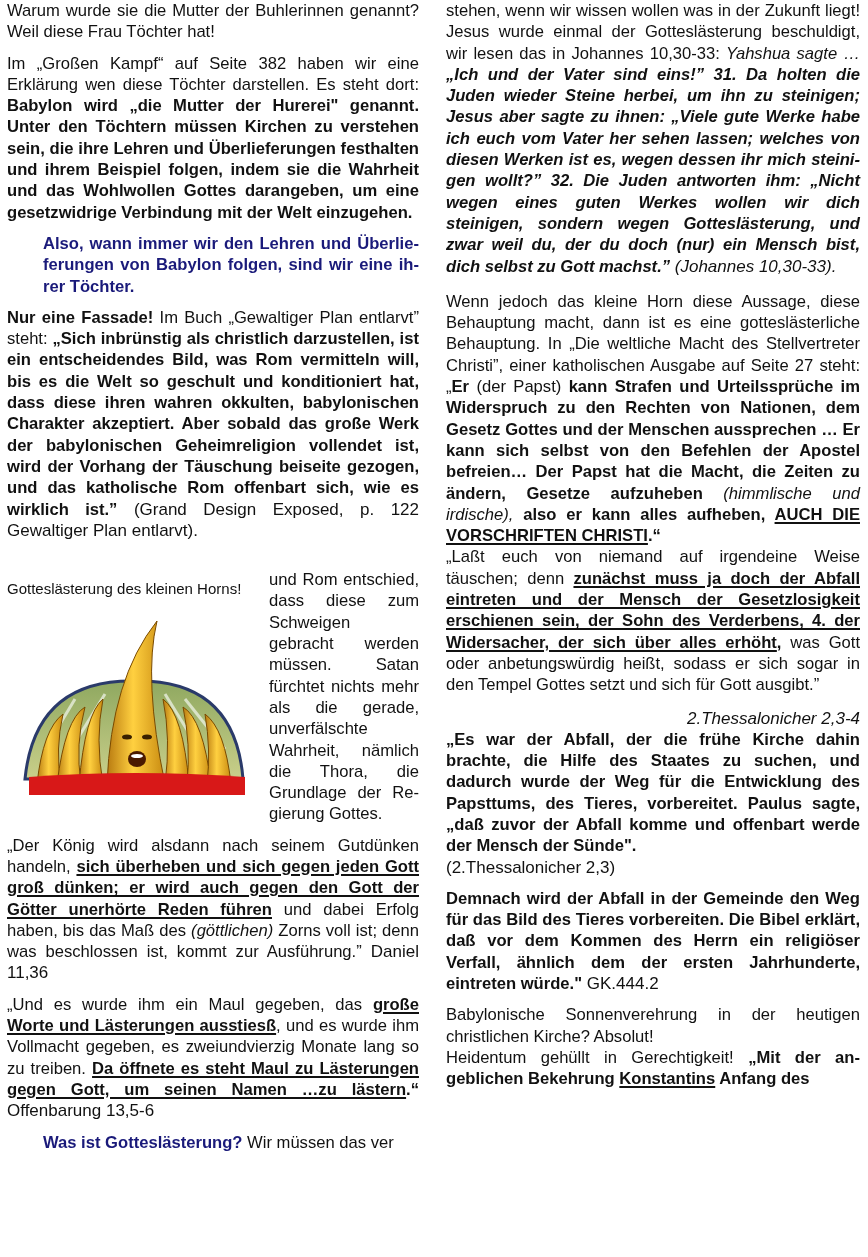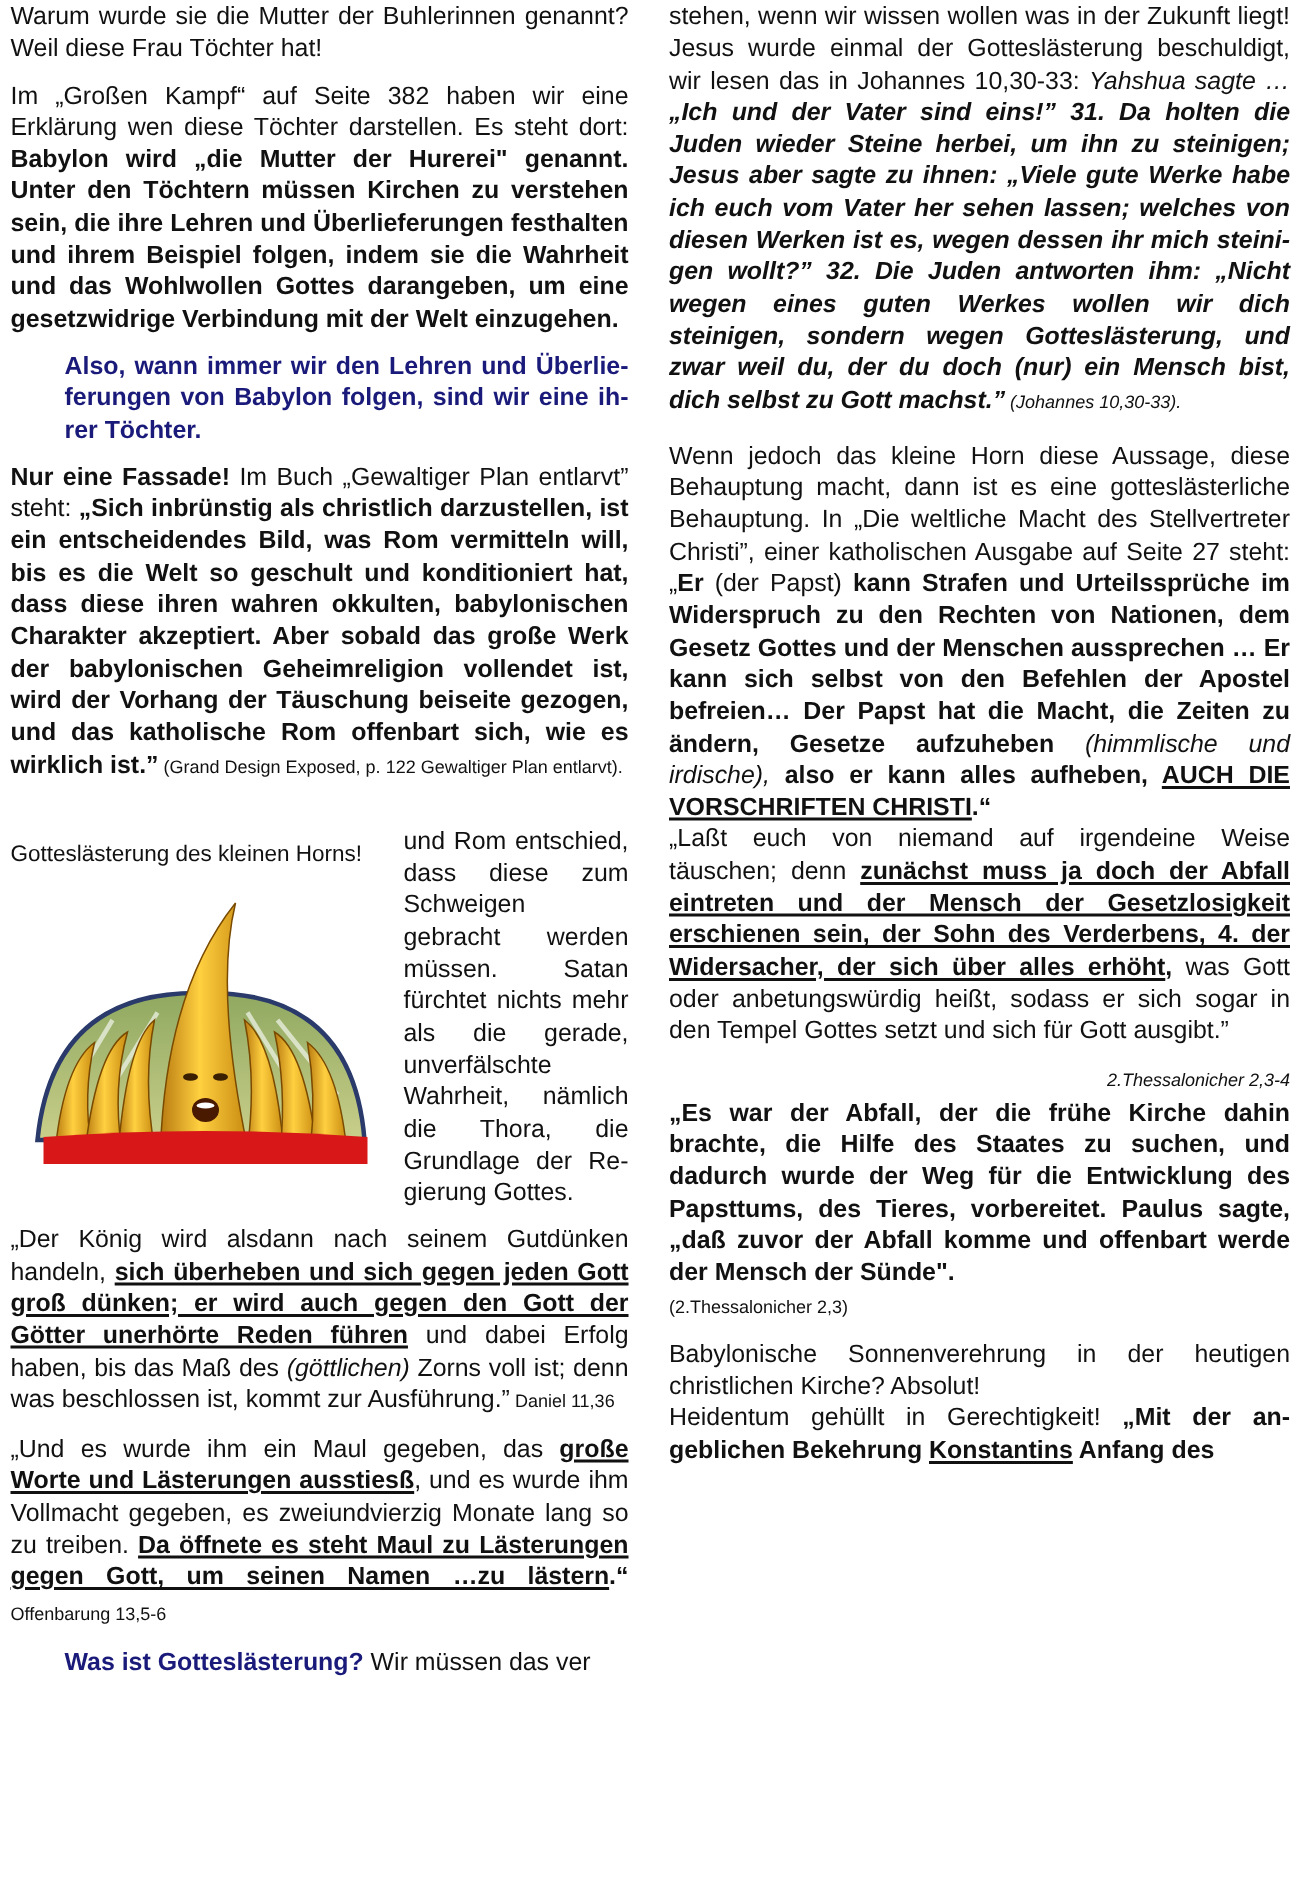--- a/index.html
+++ b/index.html
@@ -8,21 +8,21 @@
   .page { position: absolute; left: 0; top: 0; width: 868px; height: 1077px; }
   .col { position: absolute; top: 0; font-size: 16.6px; line-height: 21.3px; text-align: justify; hyphens: manual; }
   .col-left { left: 7px; width: 412px; }
   .col-right { left: 446px; width: 414px; }
   p { margin: 0 0 10px 0; }
   p.tight { margin-bottom: 0; }
   b { font-weight: 700; }
   .blue { color: #1a1a7a; font-weight: 700; margin-left: 36px; }
   .red { color: #e0001a; font-weight: 700; }
   u { text-decoration: underline; text-decoration-thickness: 2px; text-underline-offset: 2px; }
-  .small { font-size: 12px; }
+  .small { font-size: 17px; }
   .ital { font-style: italic; }
   .float-fig { float: left; width: 252px; height: 232px; margin: 0 10px 4px 0; position: relative; }
   .fig-caption { position: absolute; left: 0; top: 10px; width: 252px; font-size: 15px; line-height: 20px; }
   .fig-svg { position: absolute; left: 8px; top: 50px; }
   .clear { clear: both; }
   .spacer { height: 18px; }
 </style>
 </head>
 <body>
 
@@ -116,20 +116,23 @@
     <p style="margin-bottom:12px">
       <span>„Laßt euch von niemand auf irgendeine Weise täuschen; denn </span><b><u>zunächst muss ja doch der Ab­fall eintreten und der Mensch der Gesetzlosig­keit erschienen sein, der Sohn des Verder­bens, 4. der Widersacher, der sich über alles erhöht</u></b><b>,</b><span> was Gott oder anbetungswürdig heißt, sodass er sich sogar in den Tempel Gottes setzt und sich für Gott ausgibt.”</span>
       <span class="ital small" style="float:right; margin-top:12px">2.Thessalonicher 2,3-4</span>
     </p>
     <div class="clear"></div>
 
     <p>
       <b>„Es war der Abfall, der die frühe Kirche dahin brachte, die Hilfe des Staates zu suchen, und dadurch wurde der Weg für die Entwicklung des Papsttums, des Tieres, vorbereitet. Paulus sagte, „daß zuvor der Abfall komme und of­fenbart werde der Mensch der Sünde".</b><br><span class="small">(2.Thessalonicher 2,3)</span>
     </p>
 
+    <p>
+      <b>Demnach wird der Abfall in der Gemeinde den Weg für das Bild des Tieres vorbereiten. Die Bibel erklärt, daß vor dem Kommen des Herrn ein religiöser Verfall, ähnlich dem der ersten Jahrhunderte, eintreten würde."</b><span class="small"> GK.444.2</span>
+    </p>
 
     <p class="tight">Babylonische Sonnenverehrung in der heutigen christlichen Kirche? Absolut!</p>
 
     <p class="tight">
       <span>Heidentum gehüllt in Gerechtigkeit! </span><b>„Mit der an­geblichen Bekehrung </b><b><u>Konstantins</u></b><b> Anfang des</b>
     </p>
   </div>
 </div>
 
 </body></html>

